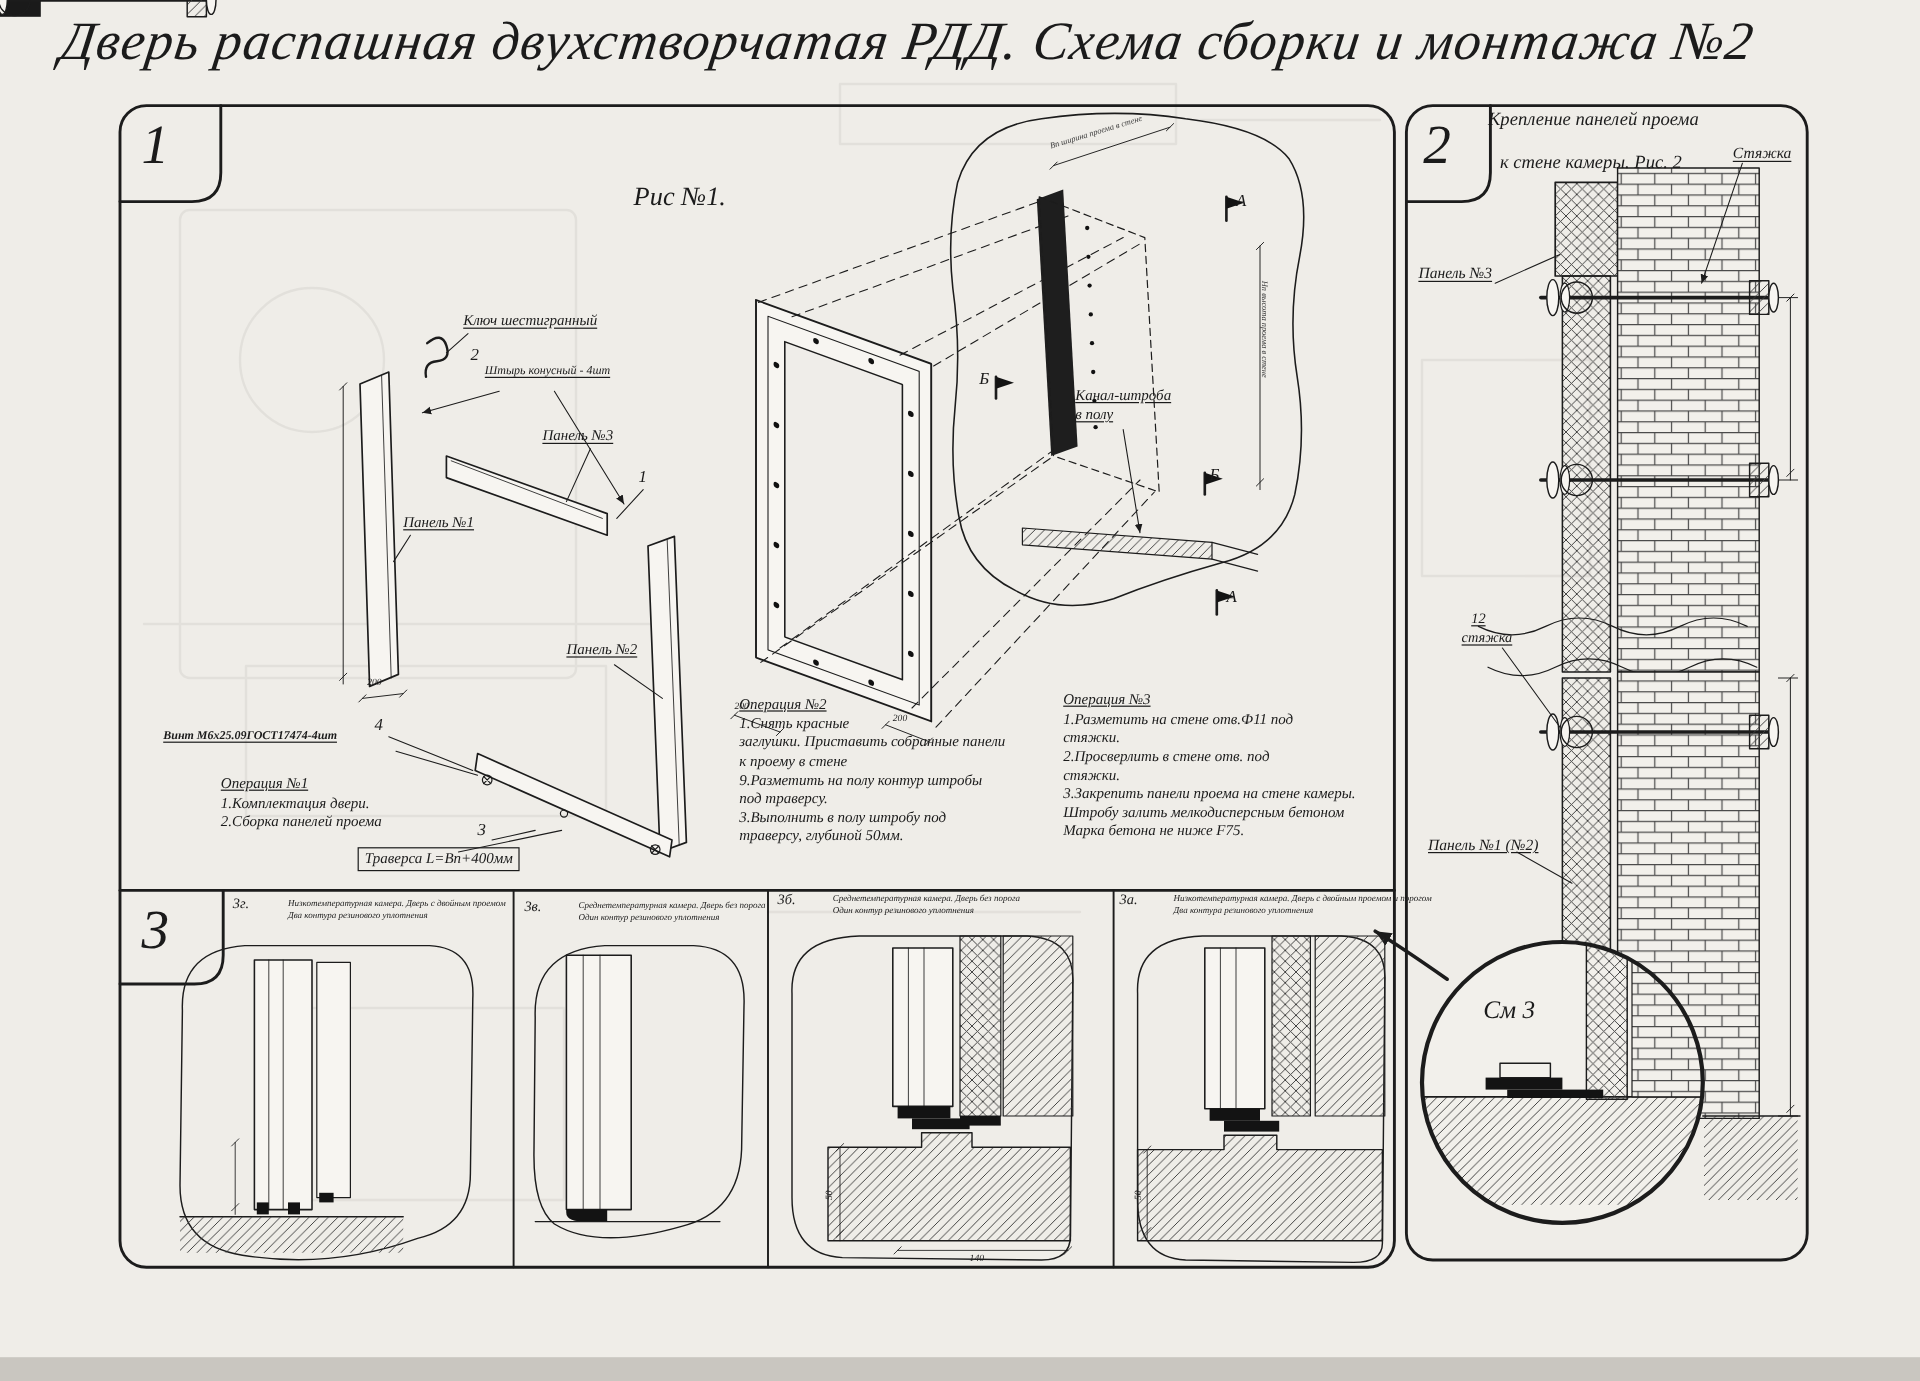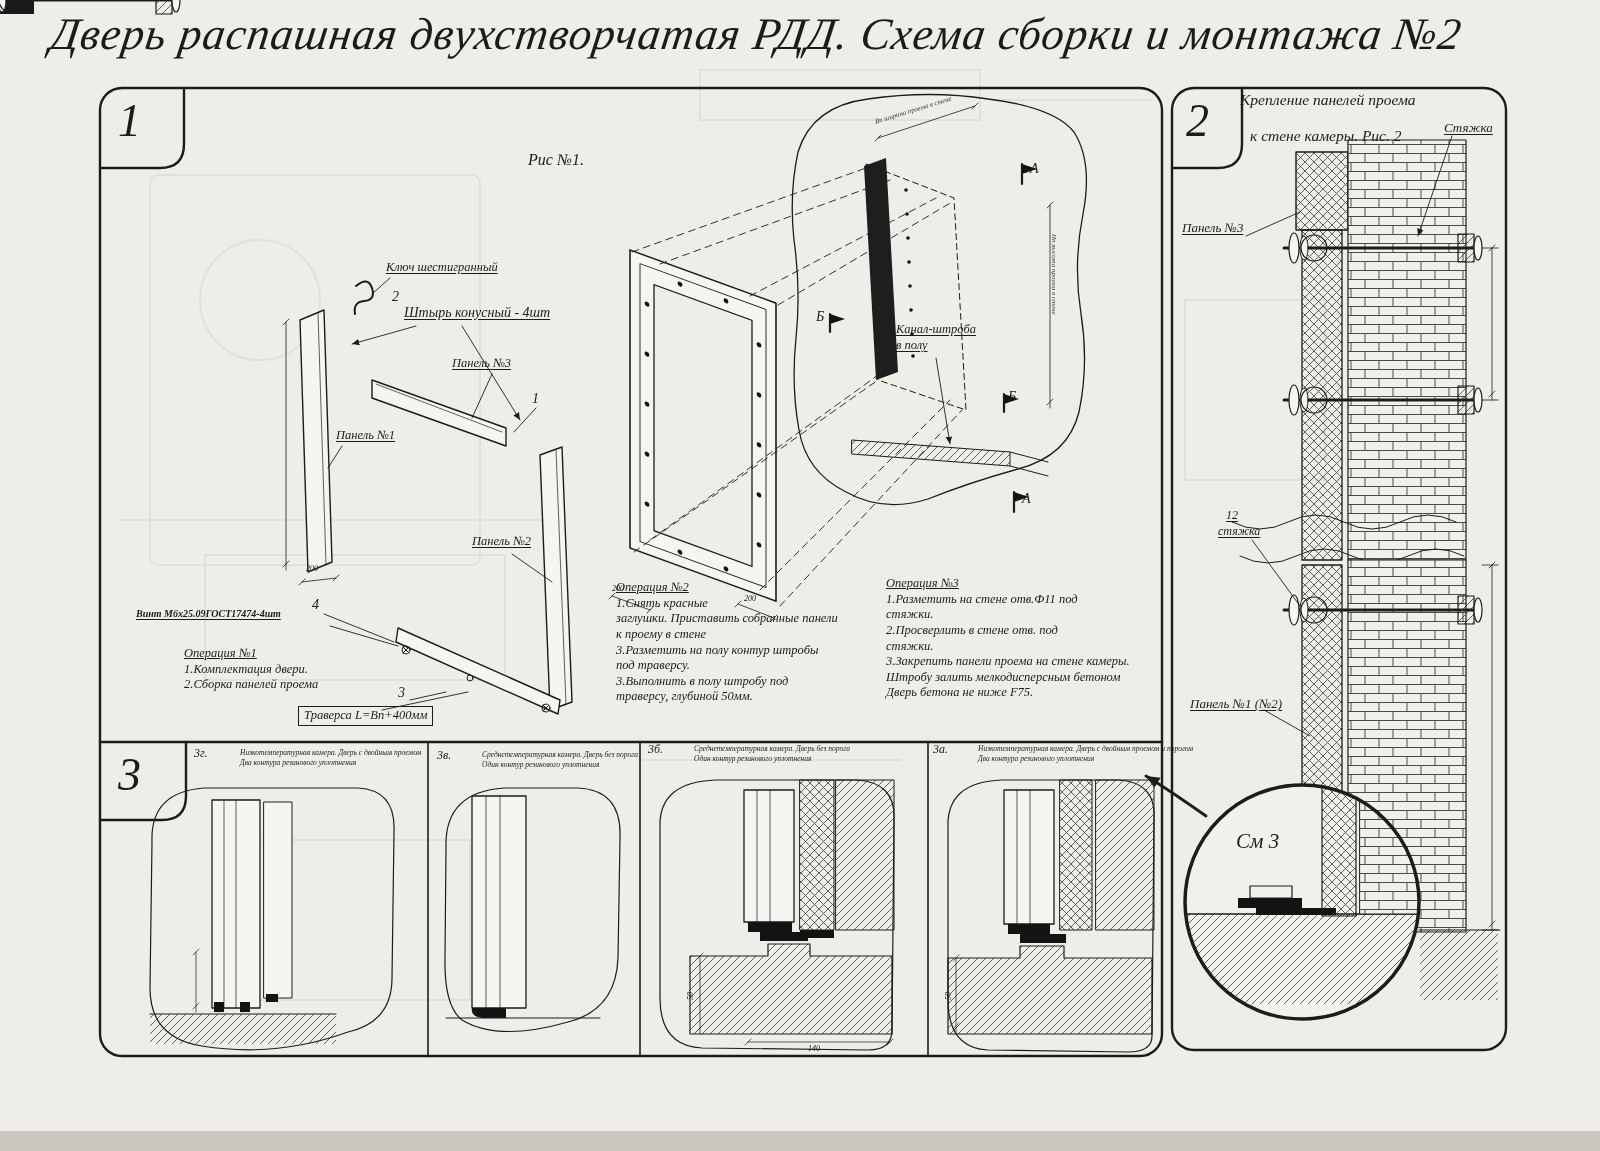--- a/index.html
+++ b/index.html
@@ -287,60 +287,60 @@
   </g>
 </g>
 </svg>
 
 <div class="lbl" style="left:55px;top:6px;font-size:45px;transform:skewX(-8deg);transform-origin:left top;letter-spacing:1px;">Дверь распашная двухстворчатая РДД.  Схема сборки и монтажа №2</div>
 
 <div class="corner" style="left:118px;top:94px;">1</div>
 <div class="corner" style="left:1186px;top:94px;">2</div>
 <div class="corner" style="left:118px;top:748px;">3</div>
 
-<div class="lbl" style="left:528px;top:150px;font-size:16px;">Рис №1.</div>
+<div class="lbl" style="left:528px;top:150px;font-size:22px;">Рис №1.</div>
 
 <div class="lbl ul" style="left:386px;top:260px;font-size:12.5px;">Ключ шестигранный</div>
 <div class="lbl" style="left:392px;top:288px;font-size:14px;">2</div>
-<div class="lbl ul" style="left:404px;top:304px;font-size:14px;text-align:center;">Штырь конусный - 4шт</div>
+<div class="lbl ul" style="left:404px;top:304px;font-size:10px;text-align:center;">Штырь конусный - 4шт</div>
 <div class="lbl ul" style="left:452px;top:356px;font-size:12.5px;">Панель №3</div>
 <div class="lbl" style="left:532px;top:390px;font-size:14px;">1</div>
 <div class="lbl ul" style="left:336px;top:428px;font-size:12.5px;">Панель №1</div>
 <div class="lbl ul" style="left:472px;top:534px;font-size:12.5px;">Панель №2</div>
 <div class="lbl" style="left:312px;top:596px;font-size:14px;">4</div>
 <div class="lbl ul" style="left:136px;top:608px;font-size:10px;font-weight:bold;">Винт М6х25.09ГОСТ17474-4шт</div>
 <div class="lbl" style="left:398px;top:684px;font-size:14px;">3</div>
 <div class="lbl" style="left:298px;top:706px;font-size:12.5px;border:1px solid #1b1b1b;padding:1px 5px;">Траверса  L=Bn+400мм</div>
 
 <div class="lbl ops" style="left:184px;top:646px;font-size:12.5px;">
   <div class="t">Операция №1</div>
   <div>1.Комплектация двери.</div>
   <div>2.Сборка панелей проема</div>
 </div>
 
 <div class="lbl ops" style="left:616px;top:580px;font-size:12.5px;">
   <div class="t">Операция №2</div>
   <div>1.Снять красные</div>
   <div>заглушки. Приставить собранные панели</div>
   <div>к проему в стене</div>
-  <div>3.Разметить на полу контур штробы</div>
+  <div>9.Разметить на полу контур штробы</div>
   <div>под траверсу.</div>
   <div>3.Выполнить в полу штробу под</div>
   <div>траверсу, глубиной 50мм.</div>
 </div>
 
 <div class="lbl ops" style="left:886px;top:576px;font-size:12.5px;">
   <div class="t">Операция №3</div>
   <div>1.Разметить на стене отв.Ф11 под</div>
   <div>стяжки.</div>
   <div>2.Просверлить в стене отв.  под</div>
   <div>стяжки.</div>
   <div>3.Закрепить панели проема на стене камеры.</div>
   <div>Штробу залить мелкодисперсным бетоном</div>
-  <div>Дверь бетона не ниже   F75.</div>
+  <div>Марка бетона не ниже   F75.</div>
 </div>
 
 <div class="lbl ul" style="left:896px;top:322px;font-size:12.5px;">Канал-штроба</div>
 <div class="lbl ul" style="left:896px;top:338px;font-size:12.5px;">в полу</div>
 
 <div class="lbl" style="left:1030px;top:160px;font-size:14px;">А</div>
 <div class="lbl" style="left:1022px;top:490px;font-size:14px;">А</div>
 <div class="lbl" style="left:816px;top:308px;font-size:14px;">Б</div>
 <div class="lbl" style="left:1008px;top:388px;font-size:14px;">Б</div>
 

